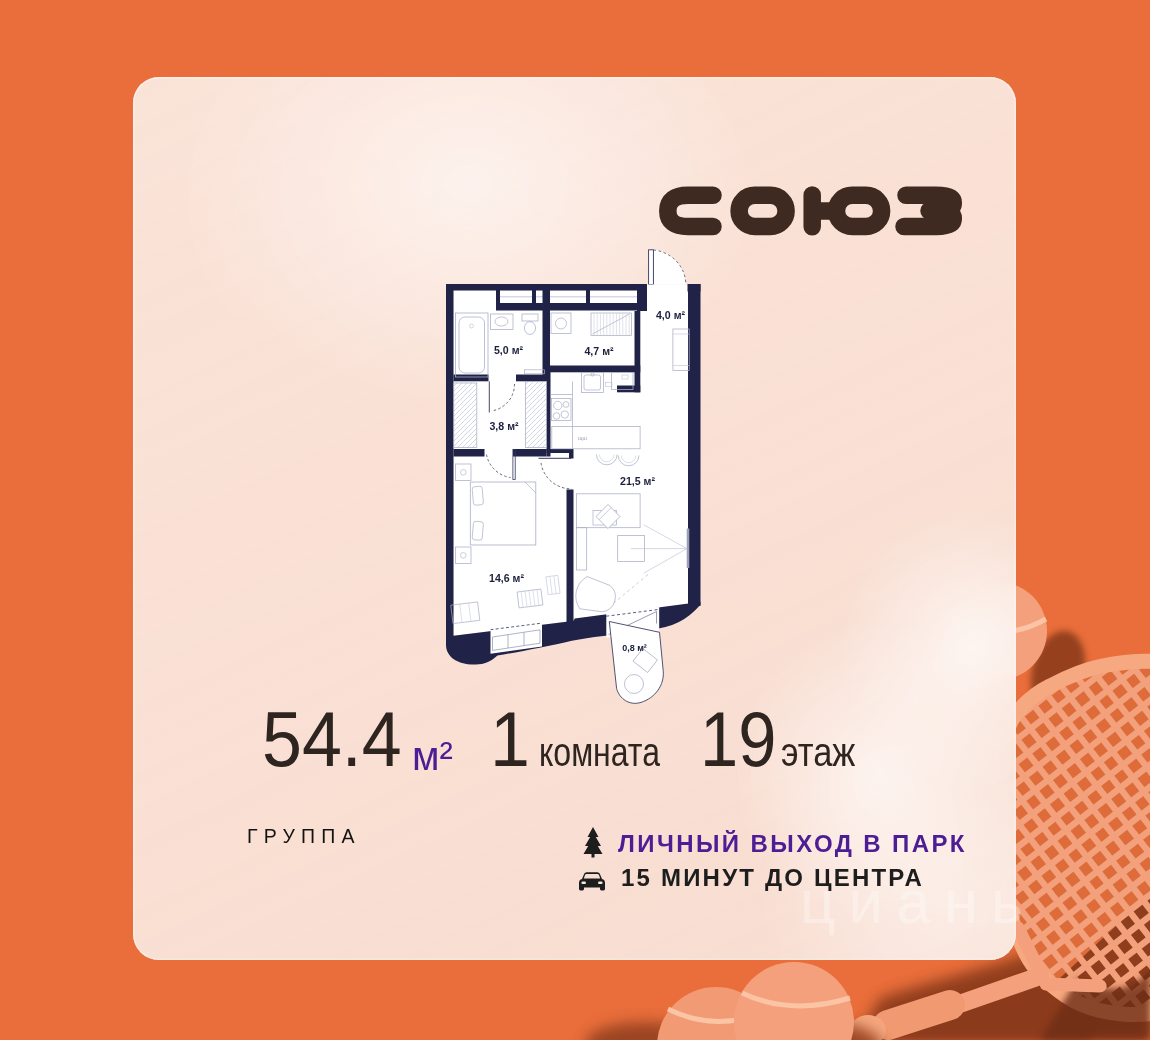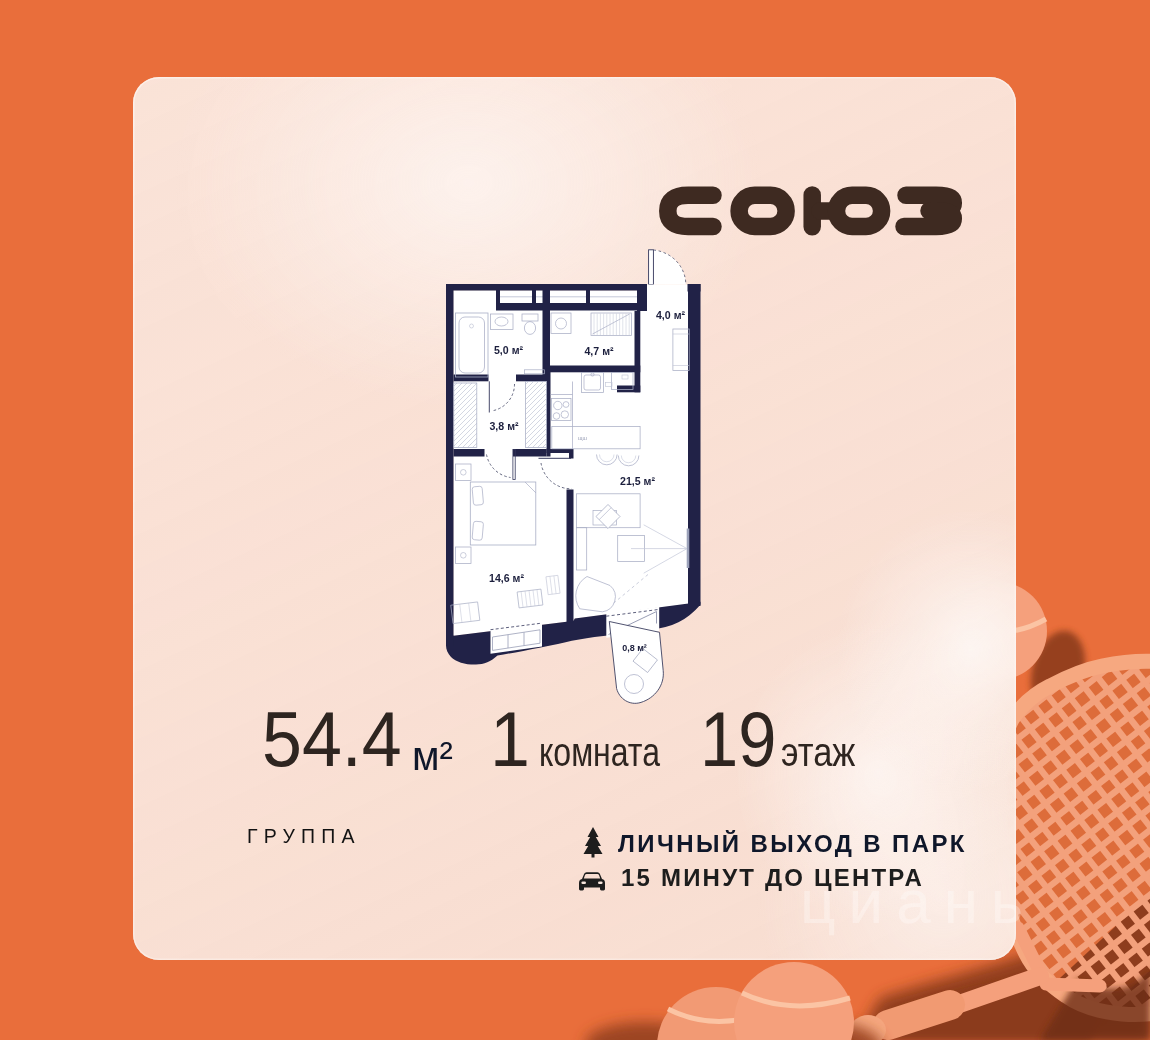--- a/index.html
+++ b/index.html
@@ -333,38 +333,38 @@
 <path d="M820,210.9 L831,210.9"></path>
 <rect x="836.5" y="195.3" width="45.1" height="31.2" rx="15.6"></rect>
 <path d="M906,195.3 H936 Q953.3,195.3 953.3,203 Q953.3,210.8 936,210.8 H929"></path>
 <path d="M931,210.8 H936 Q953.3,210.8 953.3,218.6 Q953.3,226.5 936,226.5 H904"></path>
 </g>
 </g>
 </svg>
 
 <div style="position:absolute;z-index:4;left:262px;top:699px;color:#2e2520;font-size:78px;line-height:80px;transform:scaleX(0.92);transform-origin:0 0">54.4</div>
 
-<div style="position:absolute;z-index:4;left:412px;top:735px;color:#0f172a;font-size:40px;line-height:42px">м²</div>
+<div style="position:absolute;z-index:4;left:412px;top:735px;color:#4c1d95;font-size:40px;line-height:42px">м²</div>
 
 <div style="position:absolute;z-index:4;left:490px;top:699px;color:#2e2520;font-size:78px;line-height:80px;transform:scaleX(0.92);transform-origin:0 0">1</div>
 
 <div style="position:absolute;z-index:4;left:539px;top:731px;color:#2e2520;font-size:41px;line-height:43px;transform:scaleX(0.78);transform-origin:0 0">комната</div>
 
 <div style="position:absolute;z-index:4;left:700px;top:699px;color:#2e2520;font-size:78px;line-height:80px;transform:scaleX(0.88);transform-origin:0 0">19</div>
 
 <div style="position:absolute;z-index:4;left:781px;top:731px;color:#2e2520;font-size:41px;line-height:43px;transform:scaleX(0.84);transform-origin:0 0">этаж</div>
 
 <div style="position:absolute;z-index:4;left:247px;top:826px;color:#121212;font-size:19.5px;line-height:20px;font-weight:normal;letter-spacing:6.2px">ГРУППА</div>
 
 
 <svg style="position:absolute;z-index:4;left:580px;top:826px" width="26" height="32" viewBox="0 0 26 32">
 <path d="M13,1 L18.5,11 L15.8,11 L21,20 L17.8,20 L22.5,28 L14.5,28 L14.5,31.5 L11.5,31.5 L11.5,28 L3.5,28 L8.2,20 L5,20 L10.2,11 L7.5,11 Z" fill="#1d1d1d"></path>
 </svg>
 
-<div style="position:absolute;z-index:4;left:618px;top:831px;color:#0f172a;font-size:24px;line-height:26px;font-weight:bold;letter-spacing:2.4px">ЛИЧНЫЙ ВЫХОД В ПАРК</div>
+<div style="position:absolute;z-index:4;left:618px;top:831px;color:#4c1d95;font-size:24px;line-height:26px;font-weight:bold;letter-spacing:2.4px">ЛИЧНЫЙ ВЫХОД В ПАРК</div>
 
 <svg style="position:absolute;z-index:4;left:577px;top:870px" width="30" height="26" viewBox="0 0 30 26">
 <path d="M5,9 L7.2,3.8 Q7.8,2.2 9.6,2.2 L20.4,2.2 Q22.2,2.2 22.8,3.8 L25,9 Q28,9.6 28,13 L28,19 Q28,20.4 26.6,20.4 L24.4,20.4 Q23,20.4 23,19 L23,17.6 L7,17.6 L7,19 Q7,20.4 5.6,20.4 L3.4,20.4 Q2,20.4 2,19 L2,13 Q2,9.6 5,9 Z M8,5 L6.8,8.4 L23.2,8.4 L22,5 Q21.6,4 20.4,4 L9.6,4 Q8.4,4 8,5 Z" fill="#1d1d1d" fill-rule="evenodd"></path>
 <rect x="4.4" y="11.4" width="4.6" height="2.6" rx="1.3" fill="#f8e7de"></rect>
 <rect x="21" y="11.4" width="4.6" height="2.6" rx="1.3" fill="#f8e7de"></rect>
 </svg>
 
 <div style="position:absolute;z-index:4;left:621px;top:865px;color:#1d1d1d;font-size:24px;line-height:26px;font-weight:bold;letter-spacing:2.2px">15 МИНУТ ДО ЦЕНТРА</div>
 
 <div style="position:absolute;z-index:4;left:800px;top:870px;color:rgba(255,255,255,0.30);font-size:62px;line-height:64px;font-weight:normal;letter-spacing:13px">циань</div>

